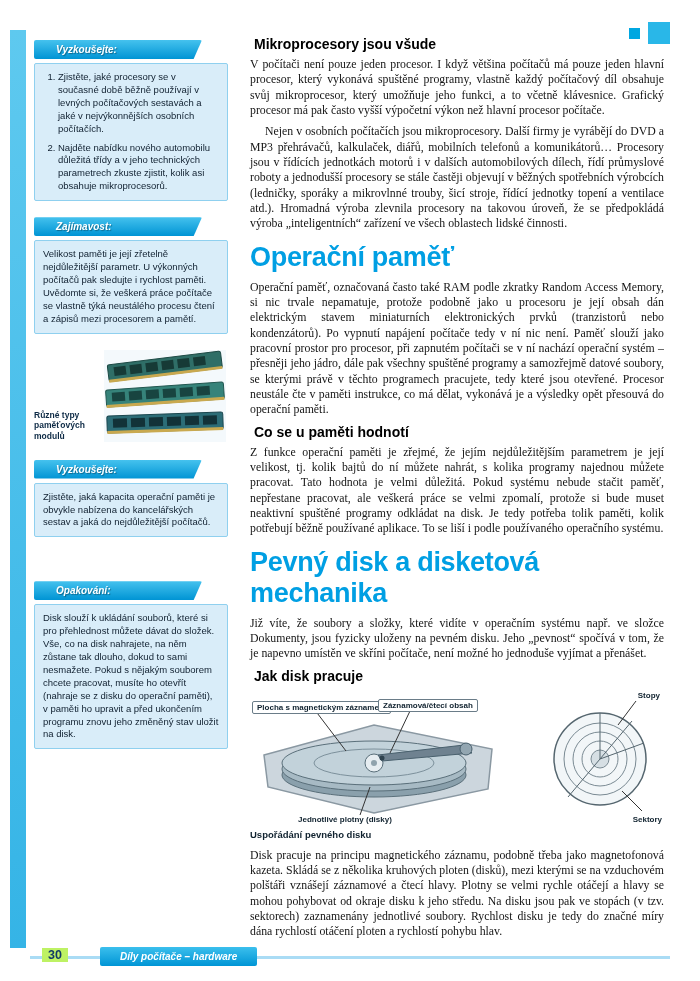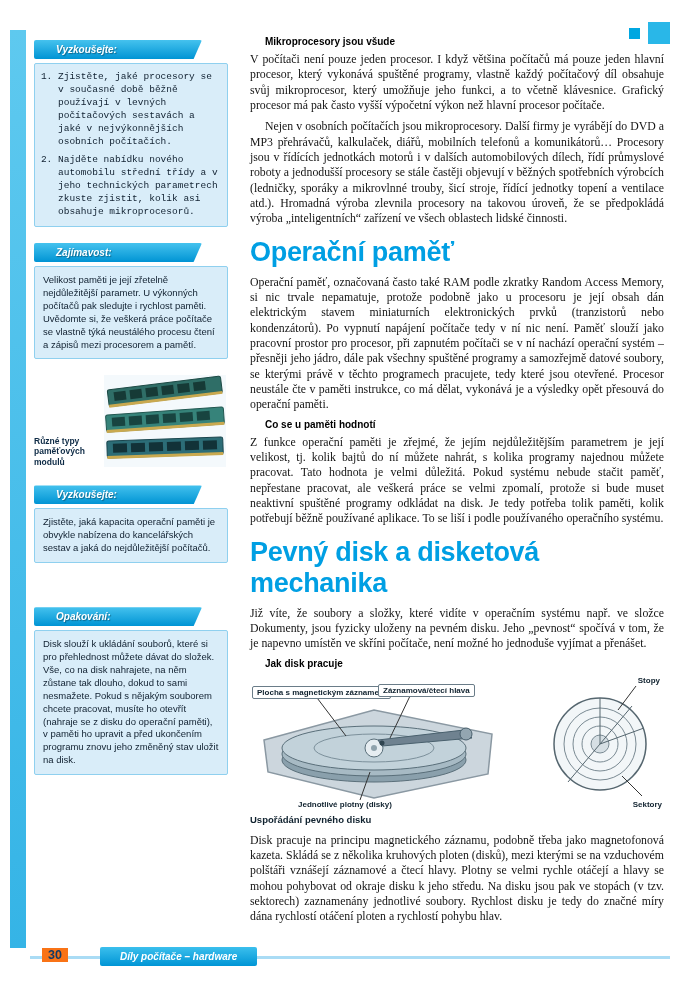--- a/index.html
+++ b/index.html
@@ -15,70 +15,70 @@
 
   
   .sidebar { position:absolute; left:34px; top:40px; width:194px; }
   .side-box { margin-bottom:16px; }
   .side-header { display:block; width:168px; color:#fff; font-weight:bold; font-style:italic;
     font-size:10px; padding:4px 22px; background:linear-gradient(180deg,#45c2ee,#0094d4);
     clip-path:polygon(0 0,100% 0,95% 100%,0 100%); border-radius:2px;
     text-shadow:1px 1px 1px rgba(0,0,0,.35); }
   .side-body { margin-top:4px; background:#d9edf9; border:1px solid #8fd0ef; border-radius:2px;
     padding:7px 8px; font-size:9.5px; line-height:1.36; color:#102030; }
-  .side-list { list-style:decimal; padding-left:15px;font-family:Liberation Mono, monospace; }
+  .side-list { list-style:decimal; padding-left:15px; }
   .side-list li { margin-bottom:6px; }
   .side-list li:last-child { margin-bottom:0; }
 
   
   .memory-figure { display:flex; gap:4px; margin:6px 0 18px 0; align-items:flex-end; }
   .memory-caption { width:66px; font-size:8.5px; font-weight:bold; color:#0d2a45; line-height:1.25; padding-top:14px; }
   .memory-photo { width:122px; height:92px; background:#f4f9fc; }
 
   
   .content { position:absolute; left:250px; top:34px; width:414px; }
-  .content h3 { font-size:10px; font-weight:bold; color:#000; margin:2px 0 5px 15px; }
+  .content h3 { font-size:14px; font-weight:bold; color:#000; margin:2px 0 5px 4px; }
   .content h2 { font-size:27px; font-weight:bold; color:#009fe3; margin:10px 0 7px 0; letter-spacing:-0.3px; }
   .content p { font-family:"Liberation Serif", serif; font-size:11.8px; line-height:1.3;
     text-align:justify; color:#141414; margin:0 0 6px 0; }
   .content p.indent { text-indent:15px; }
 
   
   .disk-diagram { position:relative; width:414px; height:138px; margin:2px 0 2px 0; }
   .dg-label { position:absolute; font-size:8px; font-weight:bold; color:#10222f; line-height:1.15; }
   .dg-box { background:#fff; border:1px solid #6a7c88; border-radius:2px; padding:1px 4px; }
   .lbl-surface { left:2px; top:12px; }
   .lbl-head { left:128px; top:10px; }
   .lbl-platters { left:48px; bottom:2px; }
   .lbl-stopy { right:4px; top:2px; }
   .lbl-sektory { right:2px; bottom:2px;text-align:center; }
   .diagram-caption { font-size:9.5px; font-weight:bold; color:#10222f; margin:2px 0 8px 0; }
 
   
   .footer { position:absolute; left:30px; bottom:14px; width:640px; height:20px; }
   .footer-line { position:absolute; left:0; top:9px; width:100%; height:3px; background:#aadcf5; }
-  .page-number { position:absolute; left:12px; top:1px; font-size:12.5px; font-weight:bold; color:#123a66; background:#f97316; padding:0 6px; }
+  .page-number { position:absolute; left:12px; top:1px; font-size:12.5px; font-weight:bold; color:#123a66; background:#bef264; padding:0 6px; }
   .footer-bar { position:absolute; left:70px; top:0; background:linear-gradient(180deg,#3bbfed,#0095d5);
     color:#fff; font-size:10px; font-weight:bold; font-style:italic; padding:4px 20px; border-radius:2px; }
 </style>
 </head>
 <body>
 
 <div class="left-strip"></div>
 <div class="sq sq-small"></div>
 <div class="sq sq-large"></div>
 
 <aside class="sidebar">
 
   <section class="side-box">
     <div class="side-header">Vyzkoušejte:</div>
     <div class="side-body">
       <ol class="side-list">
         <li>Zjistěte, jaké procesory se v současné době běžně používají v levných počítačových sestavách a jaké v nejvýkonnějších osobních počítačích.</li>
-        <li>Najděte nabídku nového automobilu střední třídy a v jeho technických parametrech zkuste zjistit, kolik asi obsahuje mikroprocesorů.</li>
+        <li>Najděte nabídku nového automobilu důležitá třídy a v jeho technických parametrech zkuste zjistit, kolik asi obsahuje mikroprocesorů.</li>
       </ol>
     </div>
   </section>
 
   <section class="side-box">
     <div class="side-header">Zajímavost:</div>
     <div class="side-body">Velikost paměti je její zřetelně nejdůležitější parametr. U výkonných počítačů pak sledujte i rychlost paměti. Uvědomte si, že veškerá práce počítače se vlastně týká neustálého procesu čtení a zápisů mezi procesorem a pamětí.</div>
   </section>
 
   <figure class="memory-figure">
@@ -174,21 +174,21 @@
       <circle cx="350" cy="70" r="18" fill="none" stroke="#7a8a93"></circle>
       <circle cx="350" cy="70" r="9" fill="#d6dfe4" stroke="#7a8a93"></circle>
       <line x1="350" y1="70" x2="394" y2="54" stroke="#55666f"></line>
       <line x1="350" y1="70" x2="382" y2="32" stroke="#55666f"></line>
       <line x1="350" y1="70" x2="350" y2="24" stroke="#55666f"></line>
       <line x1="350" y1="70" x2="318" y2="108" stroke="#55666f"></line>
       <line x1="386" y1="12" x2="368" y2="36" stroke="#333" stroke-width="1"></line>
       <line x1="392" y1="122" x2="372" y2="102" stroke="#333" stroke-width="1"></line>
     </svg>
     <div class="dg-label dg-box lbl-surface">Plocha s magnetickým záznamem</div>
-    <div class="dg-label dg-box lbl-head">Záznamová/čtecí hlava</div>
+    <div class="dg-label dg-box lbl-head">Záznamová/čtecí obsah</div>
     <div class="dg-label lbl-platters">Jednotlivé plotny (disky)</div>
     <div class="dg-label lbl-stopy">Stopy</div>
     <div class="dg-label lbl-sektory">Sektory</div>
   </div>
   <div class="diagram-caption">Uspořádání pevného disku</div>
 
   <p>Disk pracuje na principu magnetického záznamu, podobně třeba jako magnetofonová kazeta. Skládá se z několika kruhových ploten (disků), mezi kterými se na vzduchovém polštáři vznášejí záznamové a čtecí hlavy. Plotny se velmi rychle otáčejí a hlavy se mohou pohybovat od okraje disku k jeho středu. Na disku jsou pak ve stopách (v tzv. sektorech) zaznamenány jednotlivé soubory. Rychlost disku je tedy do značné míry dána rychlostí otáčení ploten a rychlostí pohybu hlav.</p>
 
 </main>
 

